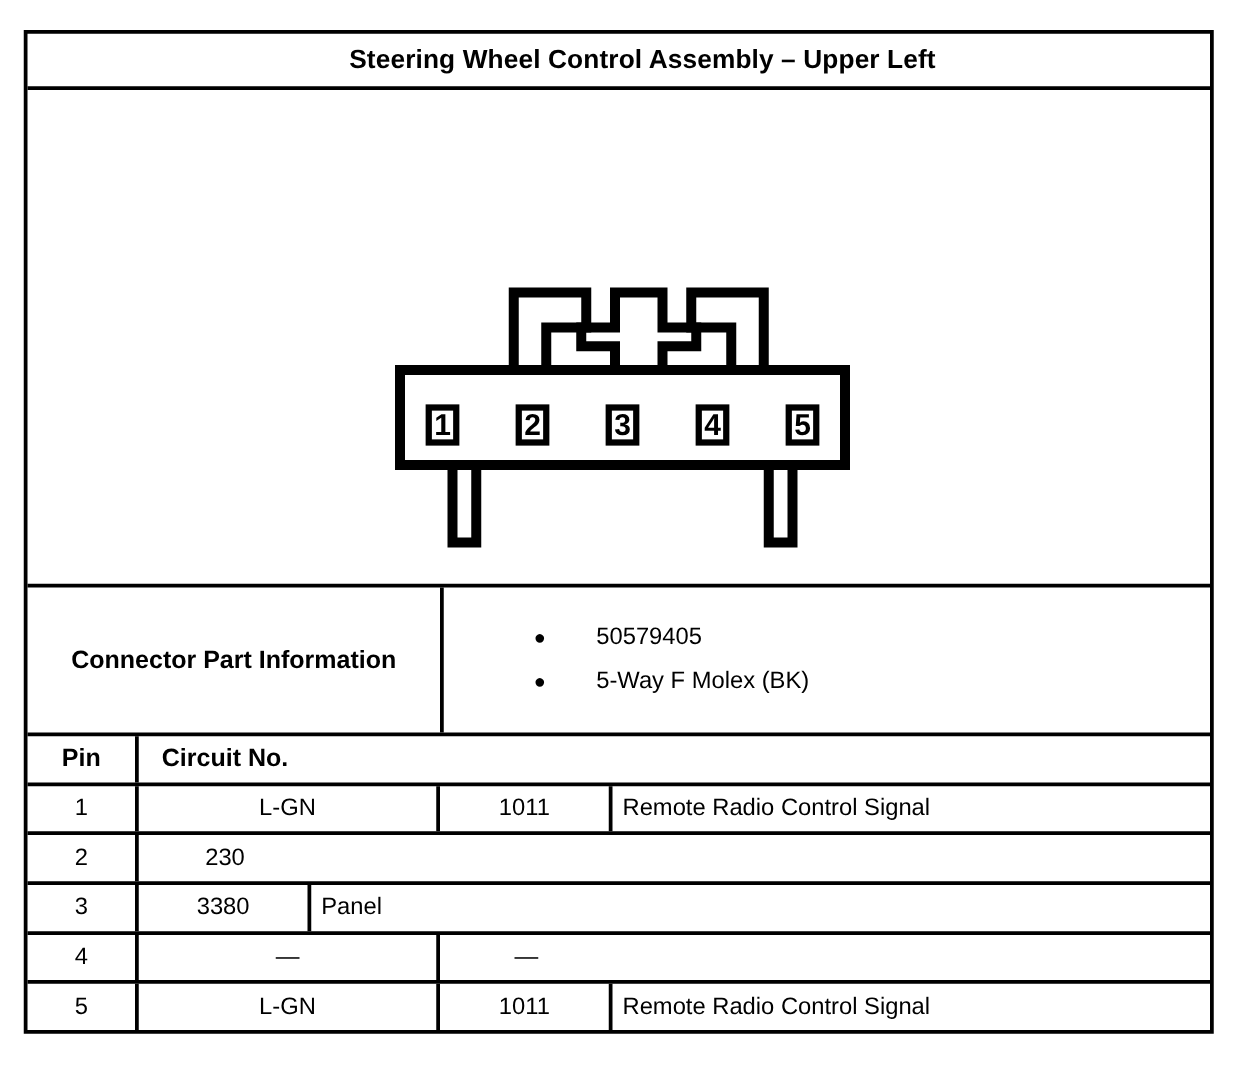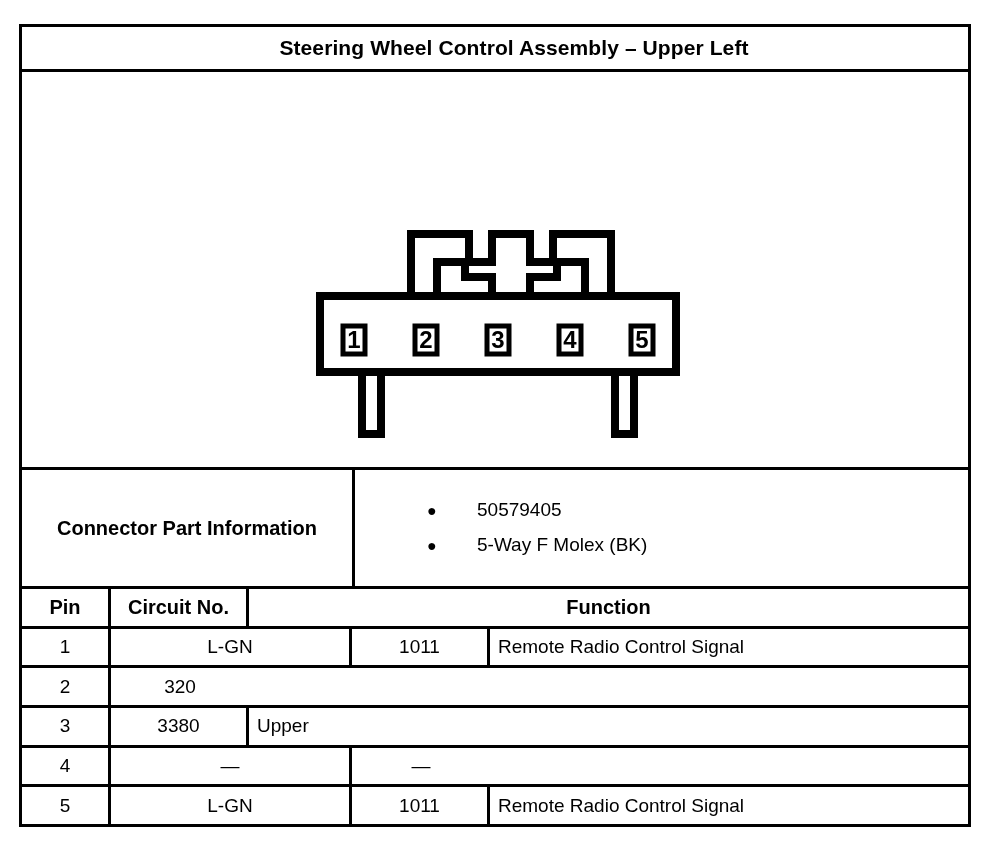--- a/index.html
+++ b/index.html
@@ -213,39 +213,38 @@
         <span class="cpi-item-text">5-Way F Molex (BK)</span>
       </div>
     </div>
   </div>
 
   <div class="pin-table">
 
     <div class="trow header-row">
       <div class="cell c-pin">Pin</div>
       <div class="cell c-circuit">Circuit No.</div>
-      <div class="cell c-function">Function</div>
     </div>
 
     <div class="trow data-row">
       <div class="cell c-pin">1</div>
       <div class="cell c-wire">L-GN</div>
       <div class="cell c-circuit">1011</div>
       <div class="cell c-function">Remote Radio Control Signal</div>
     </div>
 
     <div class="trow data-row">
       <div class="cell c-pin">2</div>
-      <div class="cell c-circuit">320</div>
+      <div class="cell c-circuit">230</div>
     </div>
 
     <div class="trow data-row">
       <div class="cell c-pin">3</div>
       <div class="cell c-circuit">3380</div>
-      <div class="cell c-function">Upper</div>
+      <div class="cell c-function">Panel</div>
     </div>
 
     <div class="trow data-row">
       <div class="cell c-pin">4</div>
       <div class="cell c-wire">—</div>
       <div class="cell c-circuit">—</div>
     </div>
 
     <div class="trow data-row">
       <div class="cell c-pin">5</div>

